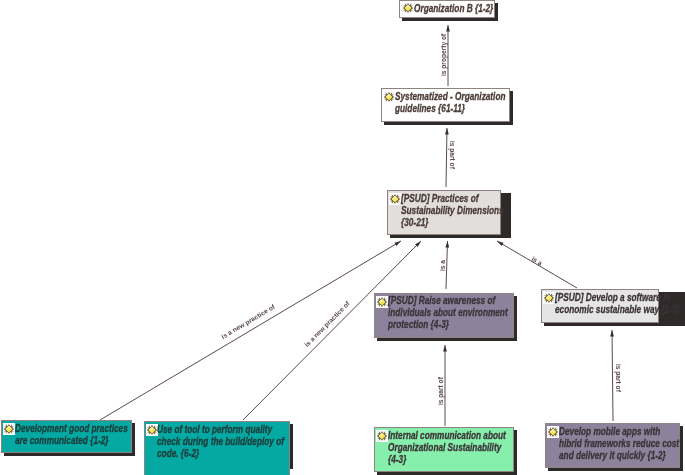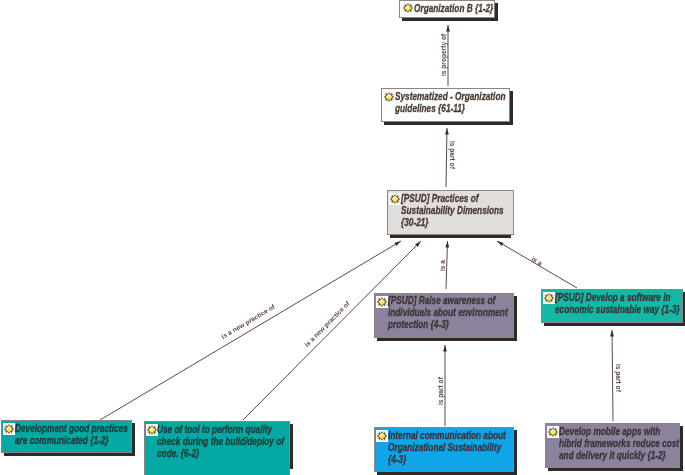--- a/index.html
+++ b/index.html
@@ -90,21 +90,21 @@
             </linearGradient>
           </defs>
   <rect x="0" y="0" width="12" height="12" fill="#ffffff"></rect>
   <path d="M6 0.9 L7.5 3.2 L9.3 1.0 L8.8 3.7 L11.1 2.8 L9.3 4.6 L11.3 6 L9.3 7.4 L11.1 9.2 L8.8 8.3 L9.3 11.0 L7.5 8.8 L6 11.1 L4.5 8.8 L2.7 11.0 L3.2 8.3 L0.9 9.2 L2.7 7.4 L0.7 6 L2.7 4.6 L0.9 2.8 L3.2 3.7 L2.7 1.0 L4.5 3.2 Z" fill="#6e6045"></path>
   <path d="M6 2.1 L9.9 6 L6 9.9 L2.1 6 Z" fill="url(#icg)" stroke="#6e6045" stroke-width="0.85"></path>
   </svg></span>
       <div class="txt" style="left: 13px; top: 2px; color: rgb(74, 59, 54);">Systematized - Organization</div>
       <div class="txt" style="left: 13px; top: 14px; color: rgb(74, 59, 54);">guidelines {61-11}</div>
     </div>
     <div class="nodeshadow" style="left: 390px; top: 193px; width: 121px; height: 45px;"></div>
-    <div class="node" style="left: 387px; top: 190px; width: 127px; height: 45px; background: rgb(226, 222, 220);">
+    <div class="node" style="left: 387px; top: 190px; width: 114px; height: 45px; background: rgb(226, 222, 220);">
       <span class="icon" style="left: 1px; top: 2px;"><svg viewBox="0 0 12 12" width="12" height="12">
   <defs>
             <linearGradient id="icg" x1="0.2" y1="0" x2="0.6" y2="1">
     <stop offset="0" stop-color="#fffce0"></stop>
               <stop offset="0.4" stop-color="#f8f08a"></stop>
     <stop offset="1" stop-color="#f3dd08"></stop>
             </linearGradient>
           </defs>
   <rect x="0" y="0" width="12" height="12" fill="#ffffff"></rect>
   <path d="M6 0.9 L7.5 3.2 L9.3 1.0 L8.8 3.7 L11.1 2.8 L9.3 4.6 L11.3 6 L9.3 7.4 L11.1 9.2 L8.8 8.3 L9.3 11.0 L7.5 8.8 L6 11.1 L4.5 8.8 L2.7 11.0 L3.2 8.3 L0.9 9.2 L2.7 7.4 L0.7 6 L2.7 4.6 L0.9 2.8 L3.2 3.7 L2.7 1.0 L4.5 3.2 Z" fill="#6e6045"></path>
@@ -126,21 +126,21 @@
           </defs>
   <rect x="0" y="0" width="12" height="12" fill="#ffffff"></rect>
   <path d="M6 0.9 L7.5 3.2 L9.3 1.0 L8.8 3.7 L11.1 2.8 L9.3 4.6 L11.3 6 L9.3 7.4 L11.1 9.2 L8.8 8.3 L9.3 11.0 L7.5 8.8 L6 11.1 L4.5 8.8 L2.7 11.0 L3.2 8.3 L0.9 9.2 L2.7 7.4 L0.7 6 L2.7 4.6 L0.9 2.8 L3.2 3.7 L2.7 1.0 L4.5 3.2 Z" fill="#6e6045"></path>
   <path d="M6 2.1 L9.9 6 L6 9.9 L2.1 6 Z" fill="url(#icg)" stroke="#6e6045" stroke-width="0.85"></path>
   </svg></span>
       <div class="txt" style="left: 13px; top: 1px; color: rgb(60, 52, 56);">[PSUD] Raise awareness of</div>
       <div class="txt" style="left: 13px; top: 13px; color: rgb(60, 52, 56);">individuals about environment</div>
       <div class="txt" style="left: 13px; top: 25px; color: rgb(60, 52, 56);">protection {4-3}</div>
     </div>
     <div class="nodeshadow" style="left: 544px; top: 292px; width: 142px; height: 34px;"></div>
-    <div class="node" style="left: 541px; top: 289px; width: 142px; height: 34px; background: #14b8a6;">
+    <div class="node" style="left: 541px; top: 289px; width: 118px; height: 34px; background: #e5e5e5;">
       <span class="icon" style="left: 1px; top: 2px;"><svg viewBox="0 0 12 12" width="12" height="12">
   <defs>
             <linearGradient id="icg" x1="0.2" y1="0" x2="0.6" y2="1">
     <stop offset="0" stop-color="#fffce0"></stop>
               <stop offset="0.4" stop-color="#f8f08a"></stop>
     <stop offset="1" stop-color="#f3dd08"></stop>
             </linearGradient>
           </defs>
   <rect x="0" y="0" width="12" height="12" fill="#ffffff"></rect>
   <path d="M6 0.9 L7.5 3.2 L9.3 1.0 L8.8 3.7 L11.1 2.8 L9.3 4.6 L11.3 6 L9.3 7.4 L11.1 9.2 L8.8 8.3 L9.3 11.0 L7.5 8.8 L6 11.1 L4.5 8.8 L2.7 11.0 L3.2 8.3 L0.9 9.2 L2.7 7.4 L0.7 6 L2.7 4.6 L0.9 2.8 L3.2 3.7 L2.7 1.0 L4.5 3.2 Z" fill="#6e6045"></path>
@@ -178,21 +178,21 @@
           </defs>
   <rect x="0" y="0" width="12" height="12" fill="#ffffff"></rect>
   <path d="M6 0.9 L7.5 3.2 L9.3 1.0 L8.8 3.7 L11.1 2.8 L9.3 4.6 L11.3 6 L9.3 7.4 L11.1 9.2 L8.8 8.3 L9.3 11.0 L7.5 8.8 L6 11.1 L4.5 8.8 L2.7 11.0 L3.2 8.3 L0.9 9.2 L2.7 7.4 L0.7 6 L2.7 4.6 L0.9 2.8 L3.2 3.7 L2.7 1.0 L4.5 3.2 Z" fill="#6e6045"></path>
   <path d="M6 2.1 L9.9 6 L6 9.9 L2.1 6 Z" fill="url(#icg)" stroke="#6e6045" stroke-width="0.85"></path>
   </svg></span>
       <div class="txt" style="left: 12px; top: 2px; color: rgb(29, 60, 58);">Use of tool to perform quality</div>
       <div class="txt" style="left: 12px; top: 14px; color: rgb(29, 60, 58);">check during the build/deploy of</div>
       <div class="txt" style="left: 12px; top: 26px; color: rgb(29, 60, 58);">code. {6-2}</div>
     </div>
     <div class="nodeshadow" style="left: 377px; top: 430px; width: 140px; height: 45px;"></div>
-    <div class="node" style="left: 374px; top: 427px; width: 140px; height: 45px; background: #0ea5e9; text-align: right;">
+    <div class="node" style="left: 374px; top: 427px; width: 140px; height: 45px; background: #86efac; text-align: right;">
       <span class="icon" style="left: 1px; top: 2px;"><svg viewBox="0 0 12 12" width="12" height="12">
   <defs>
             <linearGradient id="icg" x1="0.2" y1="0" x2="0.6" y2="1">
     <stop offset="0" stop-color="#fffce0"></stop>
               <stop offset="0.4" stop-color="#f8f08a"></stop>
     <stop offset="1" stop-color="#f3dd08"></stop>
             </linearGradient>
           </defs>
   <rect x="0" y="0" width="12" height="12" fill="#ffffff"></rect>
   <path d="M6 0.9 L7.5 3.2 L9.3 1.0 L8.8 3.7 L11.1 2.8 L9.3 4.6 L11.3 6 L9.3 7.4 L11.1 9.2 L8.8 8.3 L9.3 11.0 L7.5 8.8 L6 11.1 L4.5 8.8 L2.7 11.0 L3.2 8.3 L0.9 9.2 L2.7 7.4 L0.7 6 L2.7 4.6 L0.9 2.8 L3.2 3.7 L2.7 1.0 L4.5 3.2 Z" fill="#6e6045"></path>

